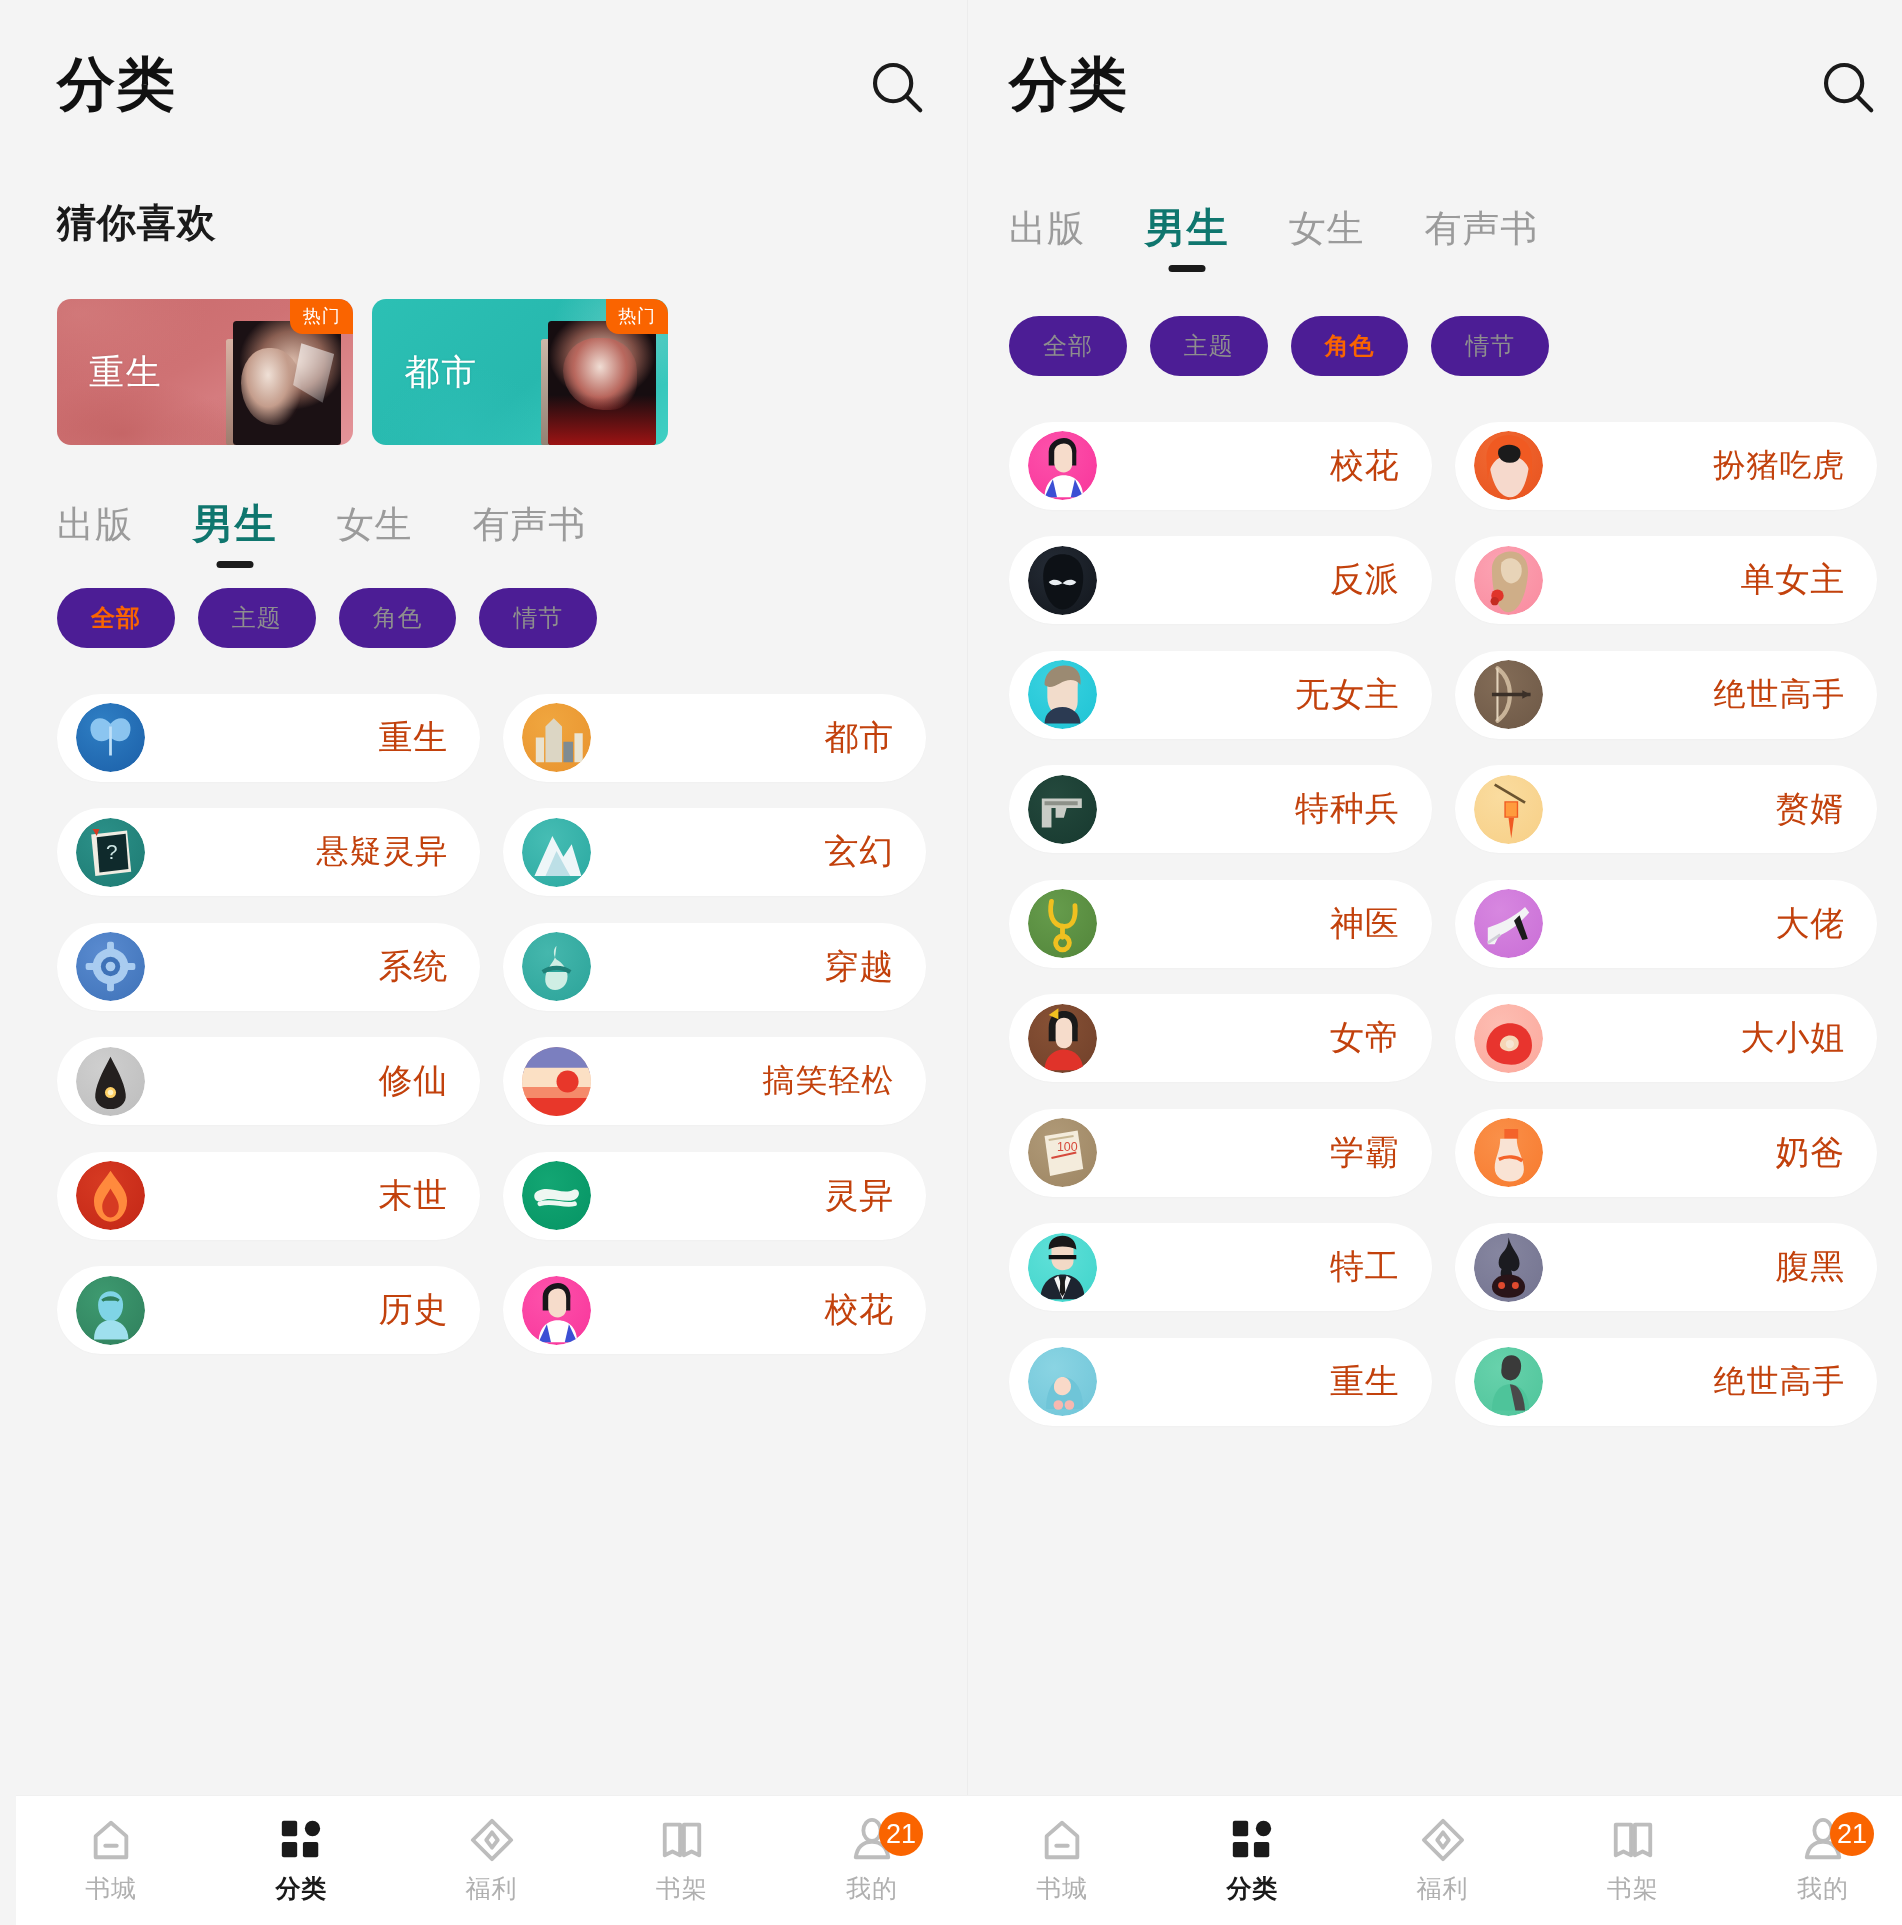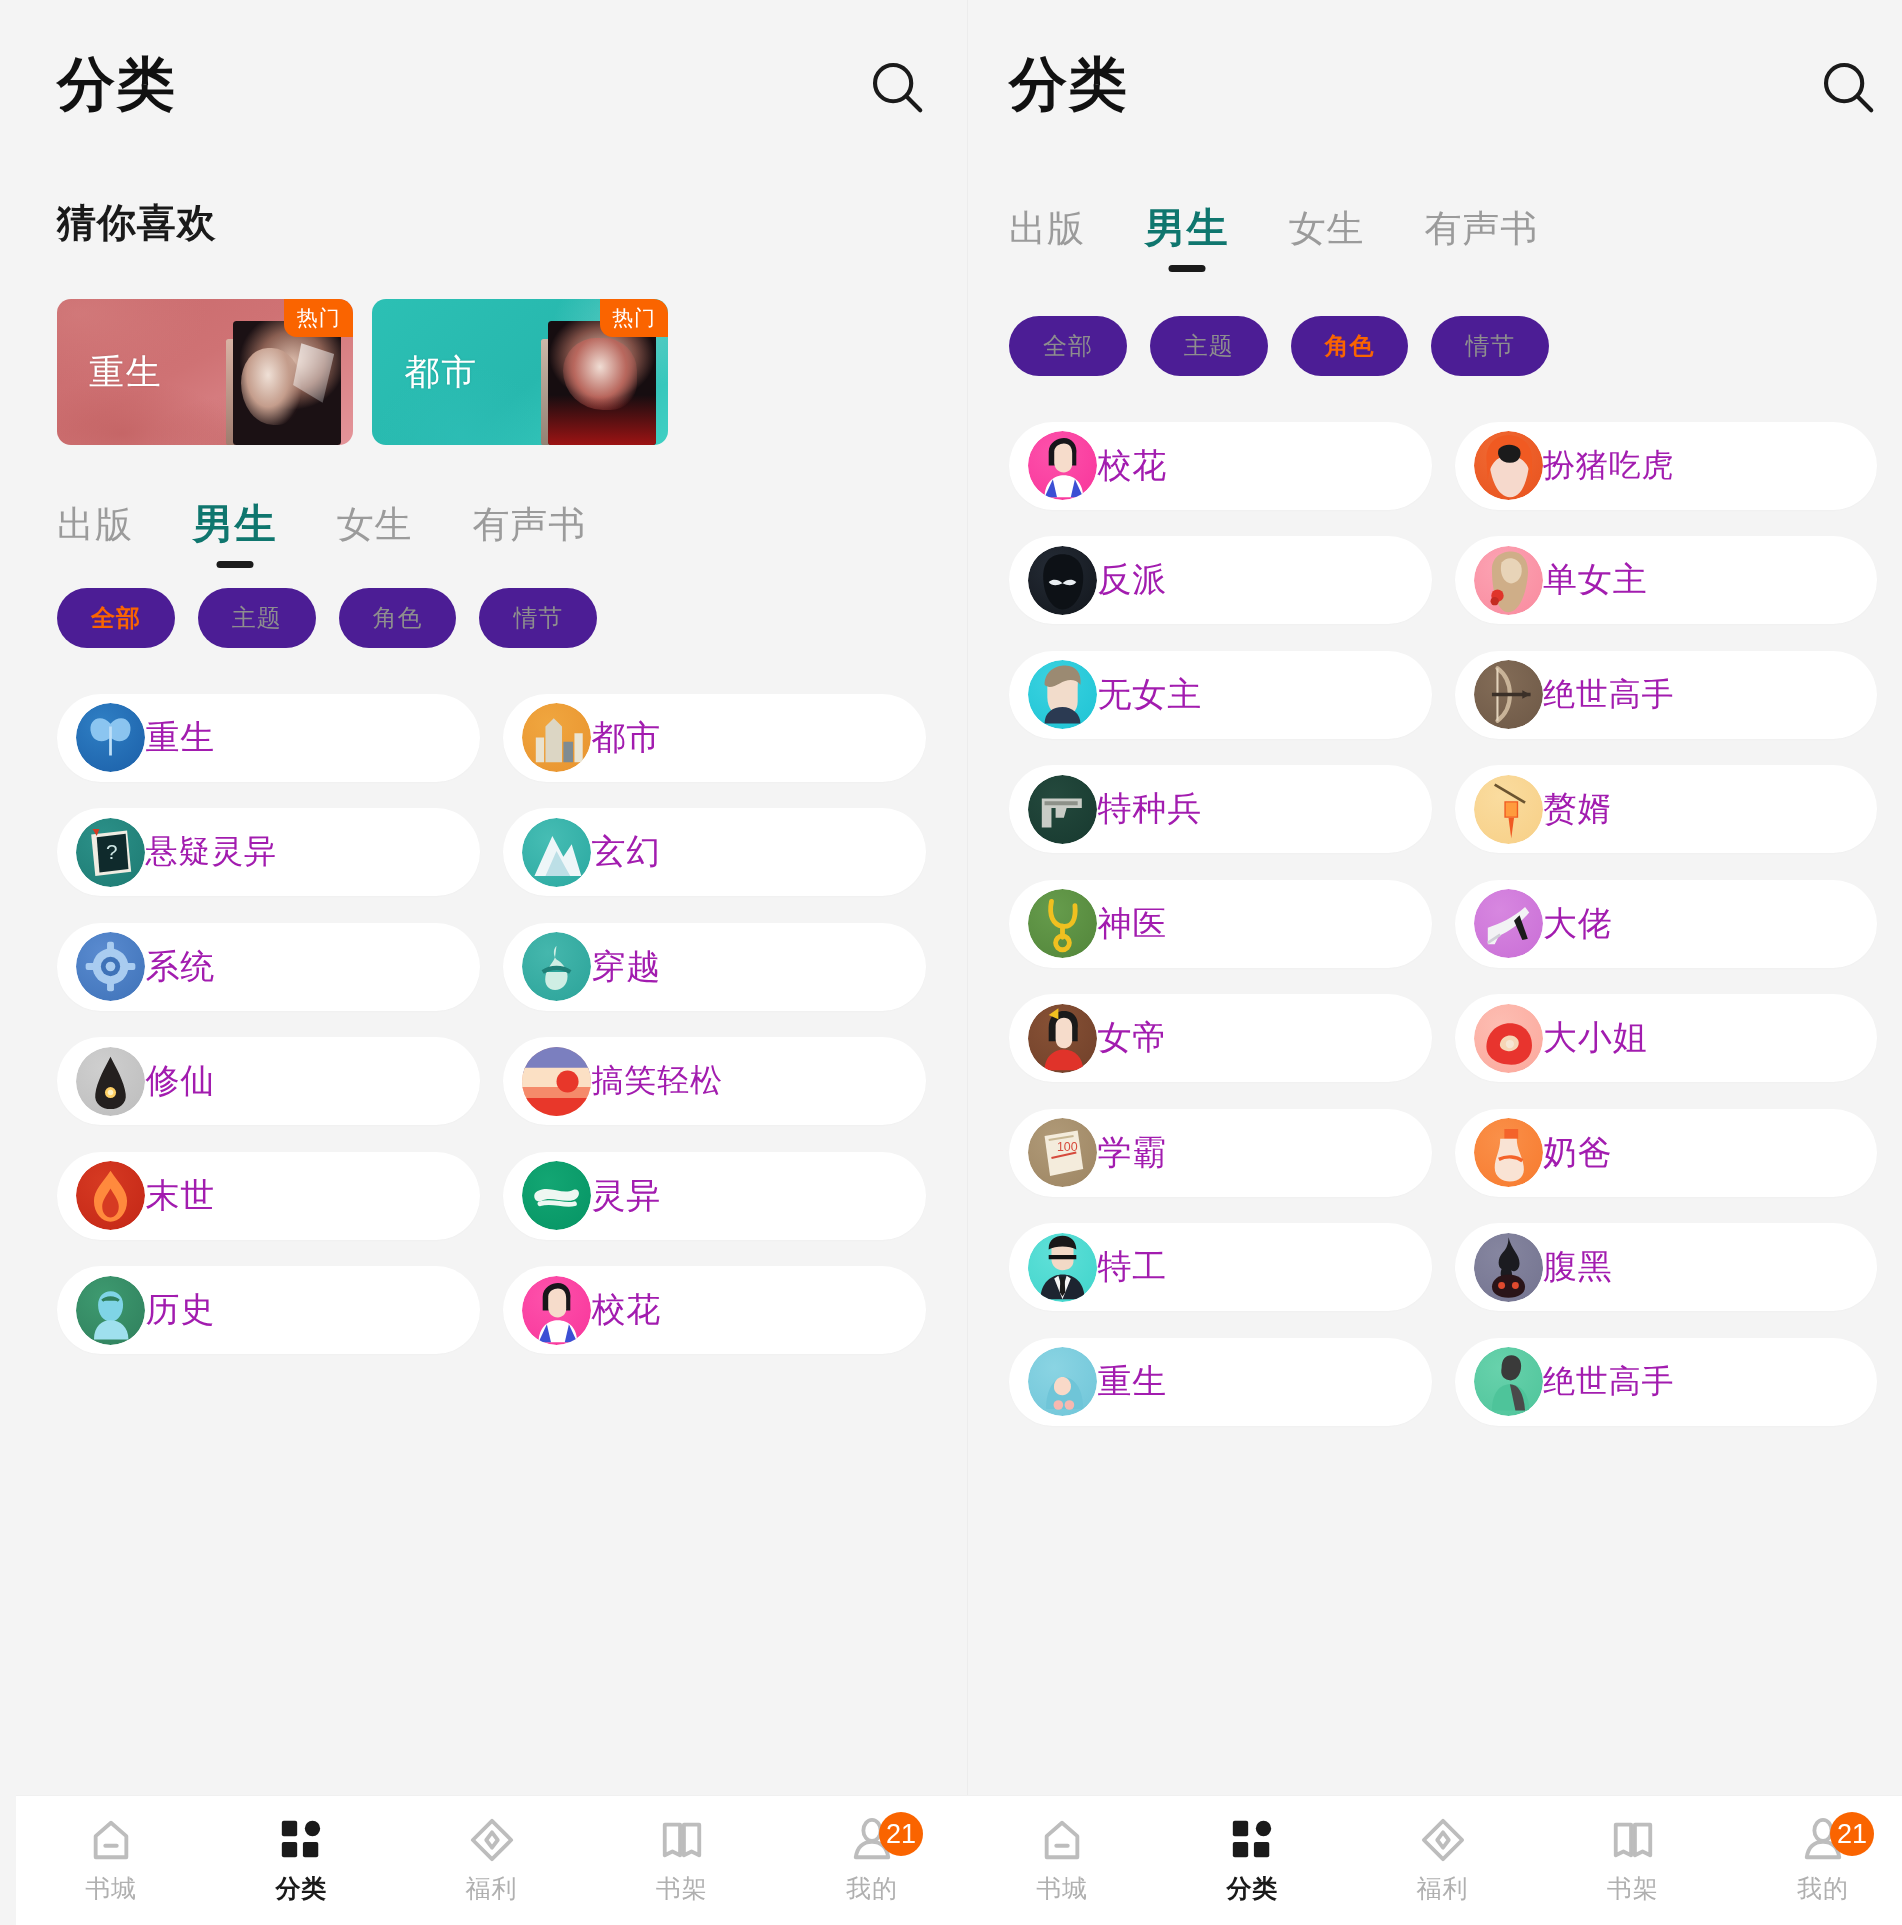--- a/index.html
+++ b/index.html
@@ -91,21 +91,21 @@
     font-weight: 500;
     letter-spacing: 1.8px;
     text-shadow: 0 0.9px 2.6px rgba(0,0,0,.12);
   }
   .banner-badge {
     position: absolute;
     right: 0;
     top: 0;
     background: #fa6400;
     color: #fff;
-    font-size: 21px;
+    font-size: 18px;
     font-weight: 500;
     padding: 8px 12.4px 8.8px 12.4px;
     border-radius: 0 14px 0 12.4px;
     letter-spacing: 0.9px;
     line-height: 1;
     z-index: 4;
   }
   .banner-cover {
     position: absolute;
     right: 12.4px;
@@ -233,23 +233,23 @@
   .cat-icon {
     width: 69px;
     height: 69px;
     border-radius: 50%;
     flex: 0 0 69px;
     position: relative;
     overflow: hidden;
   }
   .cat-label {
     flex: 1;
-    text-align: left;
+    text-align: right;
     font-size: 34px;
-    color: #a21caf;
+    color: #c2410c;
     font-weight: 500;
     letter-spacing: 0.9px;
     padding-right: 12.4px;
   }
   .cat-label.long { font-size: 32px; }
 
   
   .bottomnav {
     position: absolute;
     bottom: 0;

